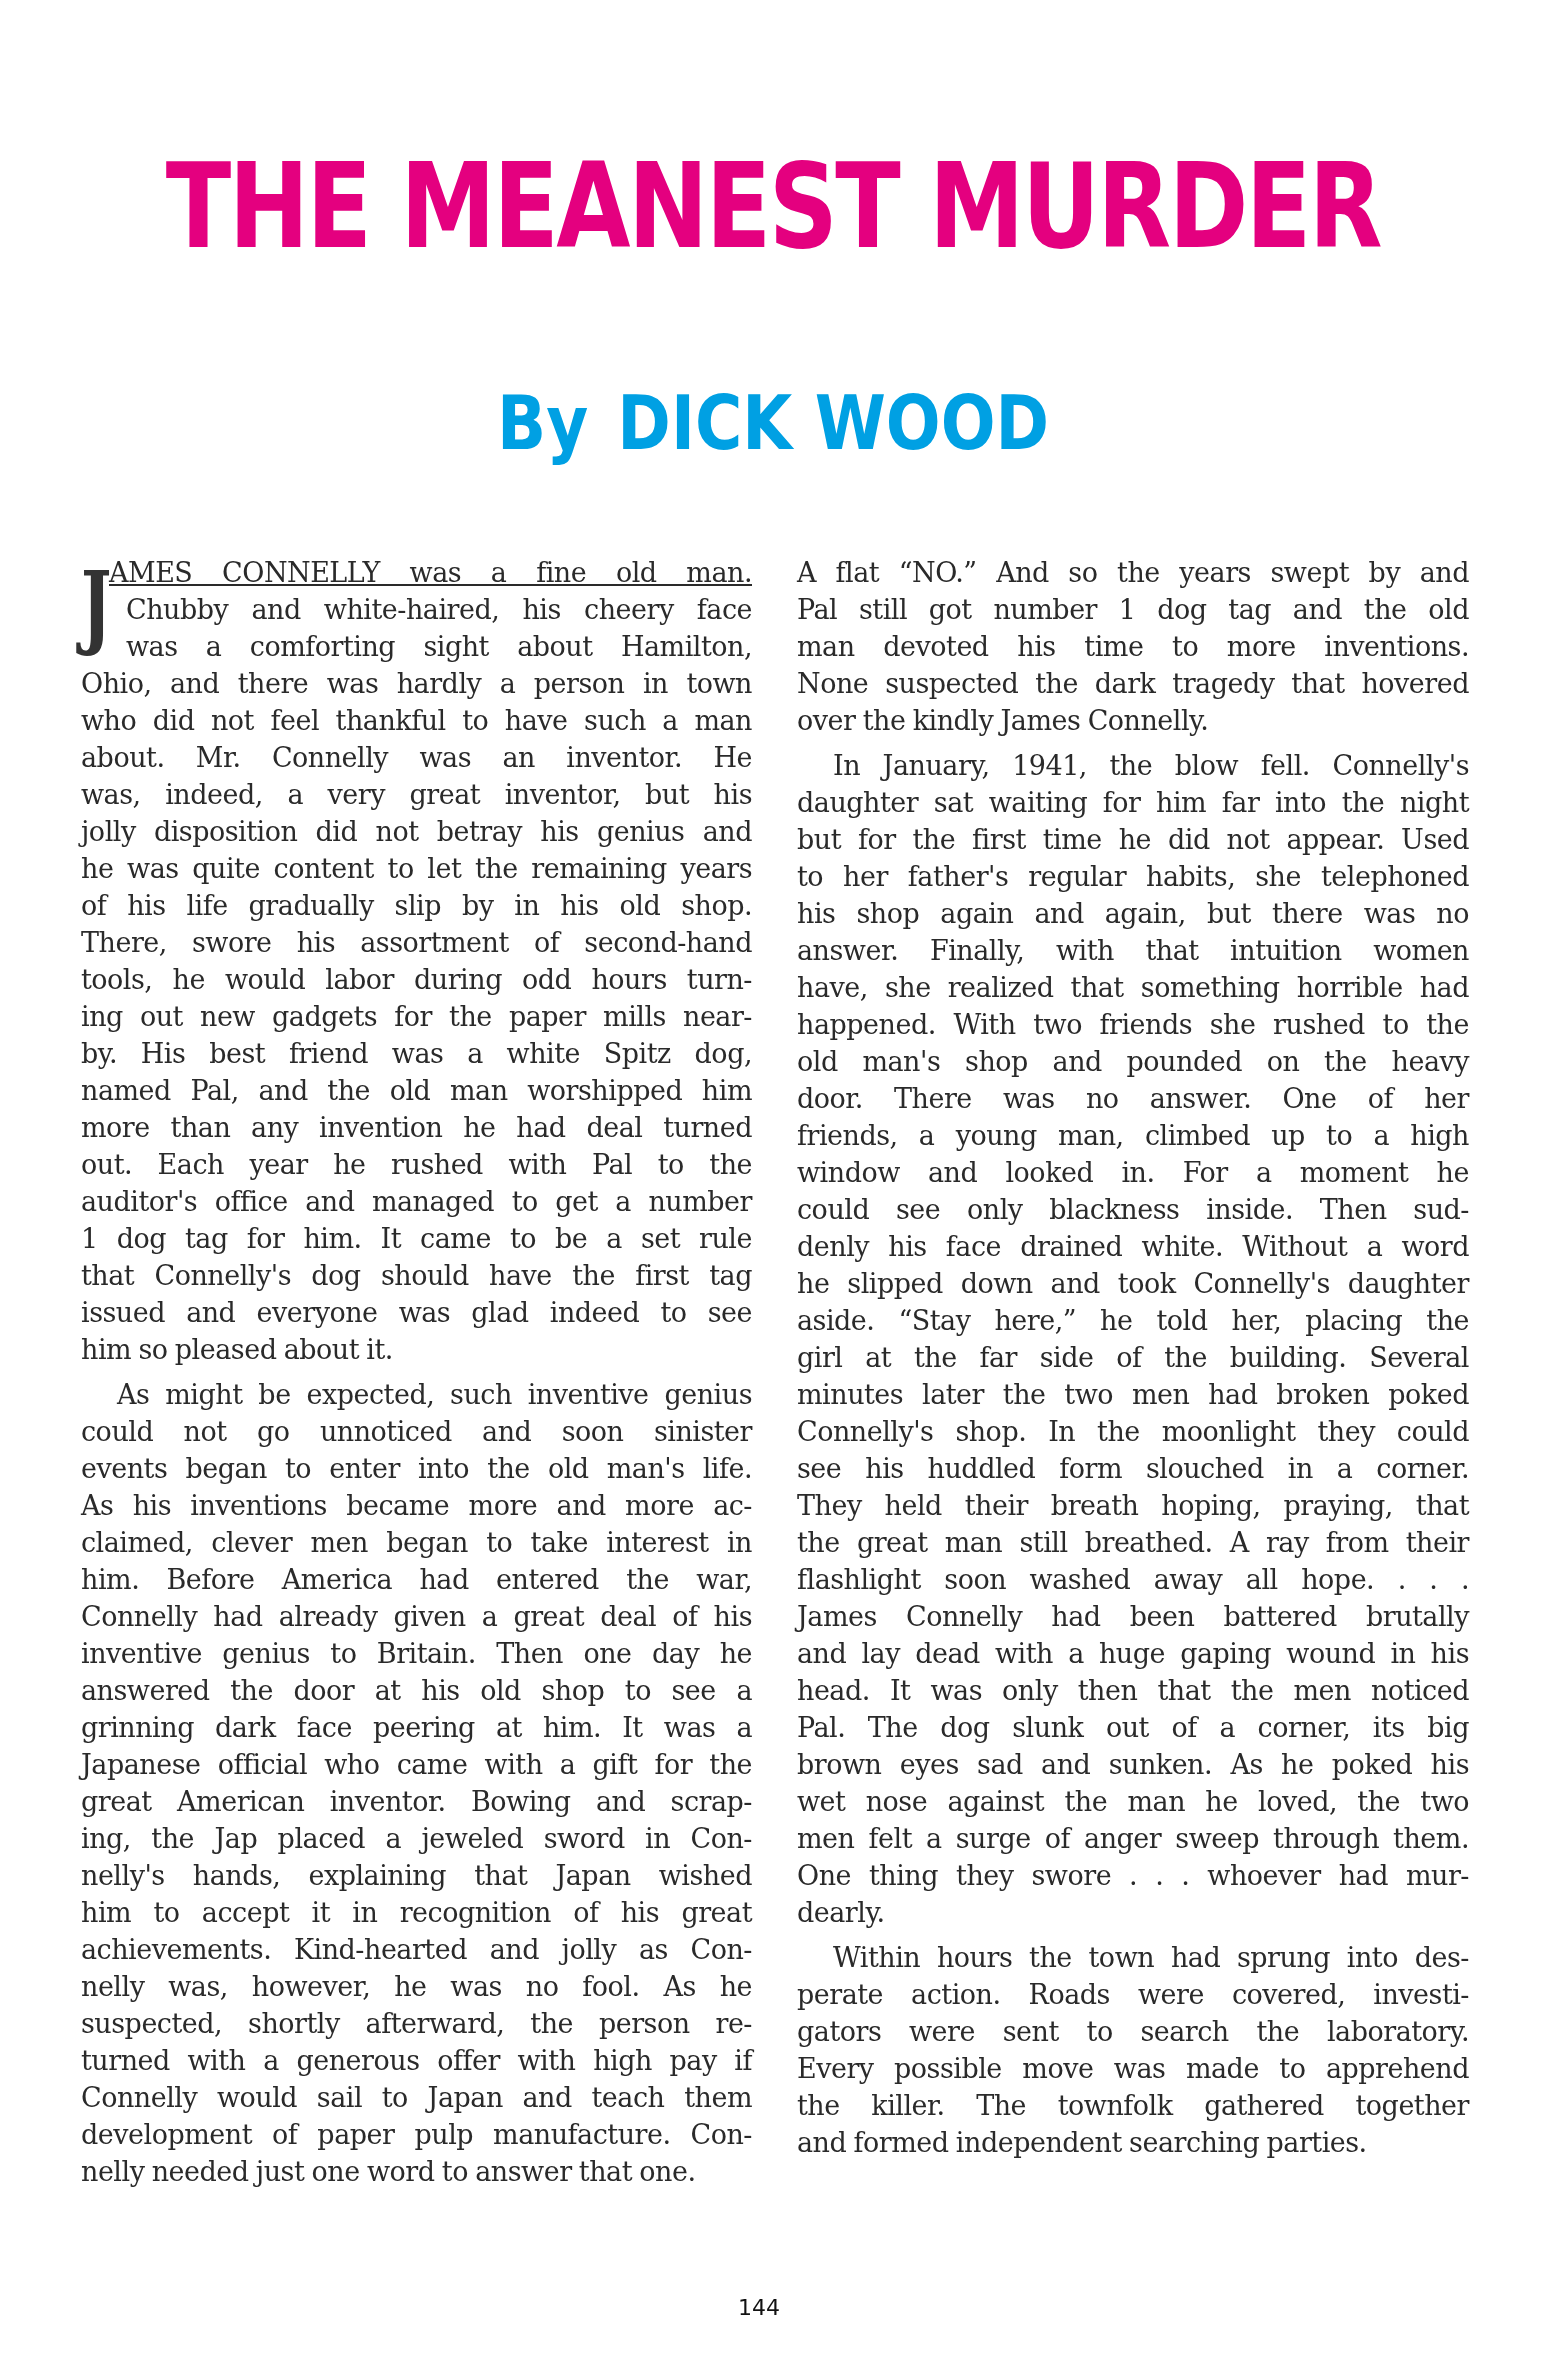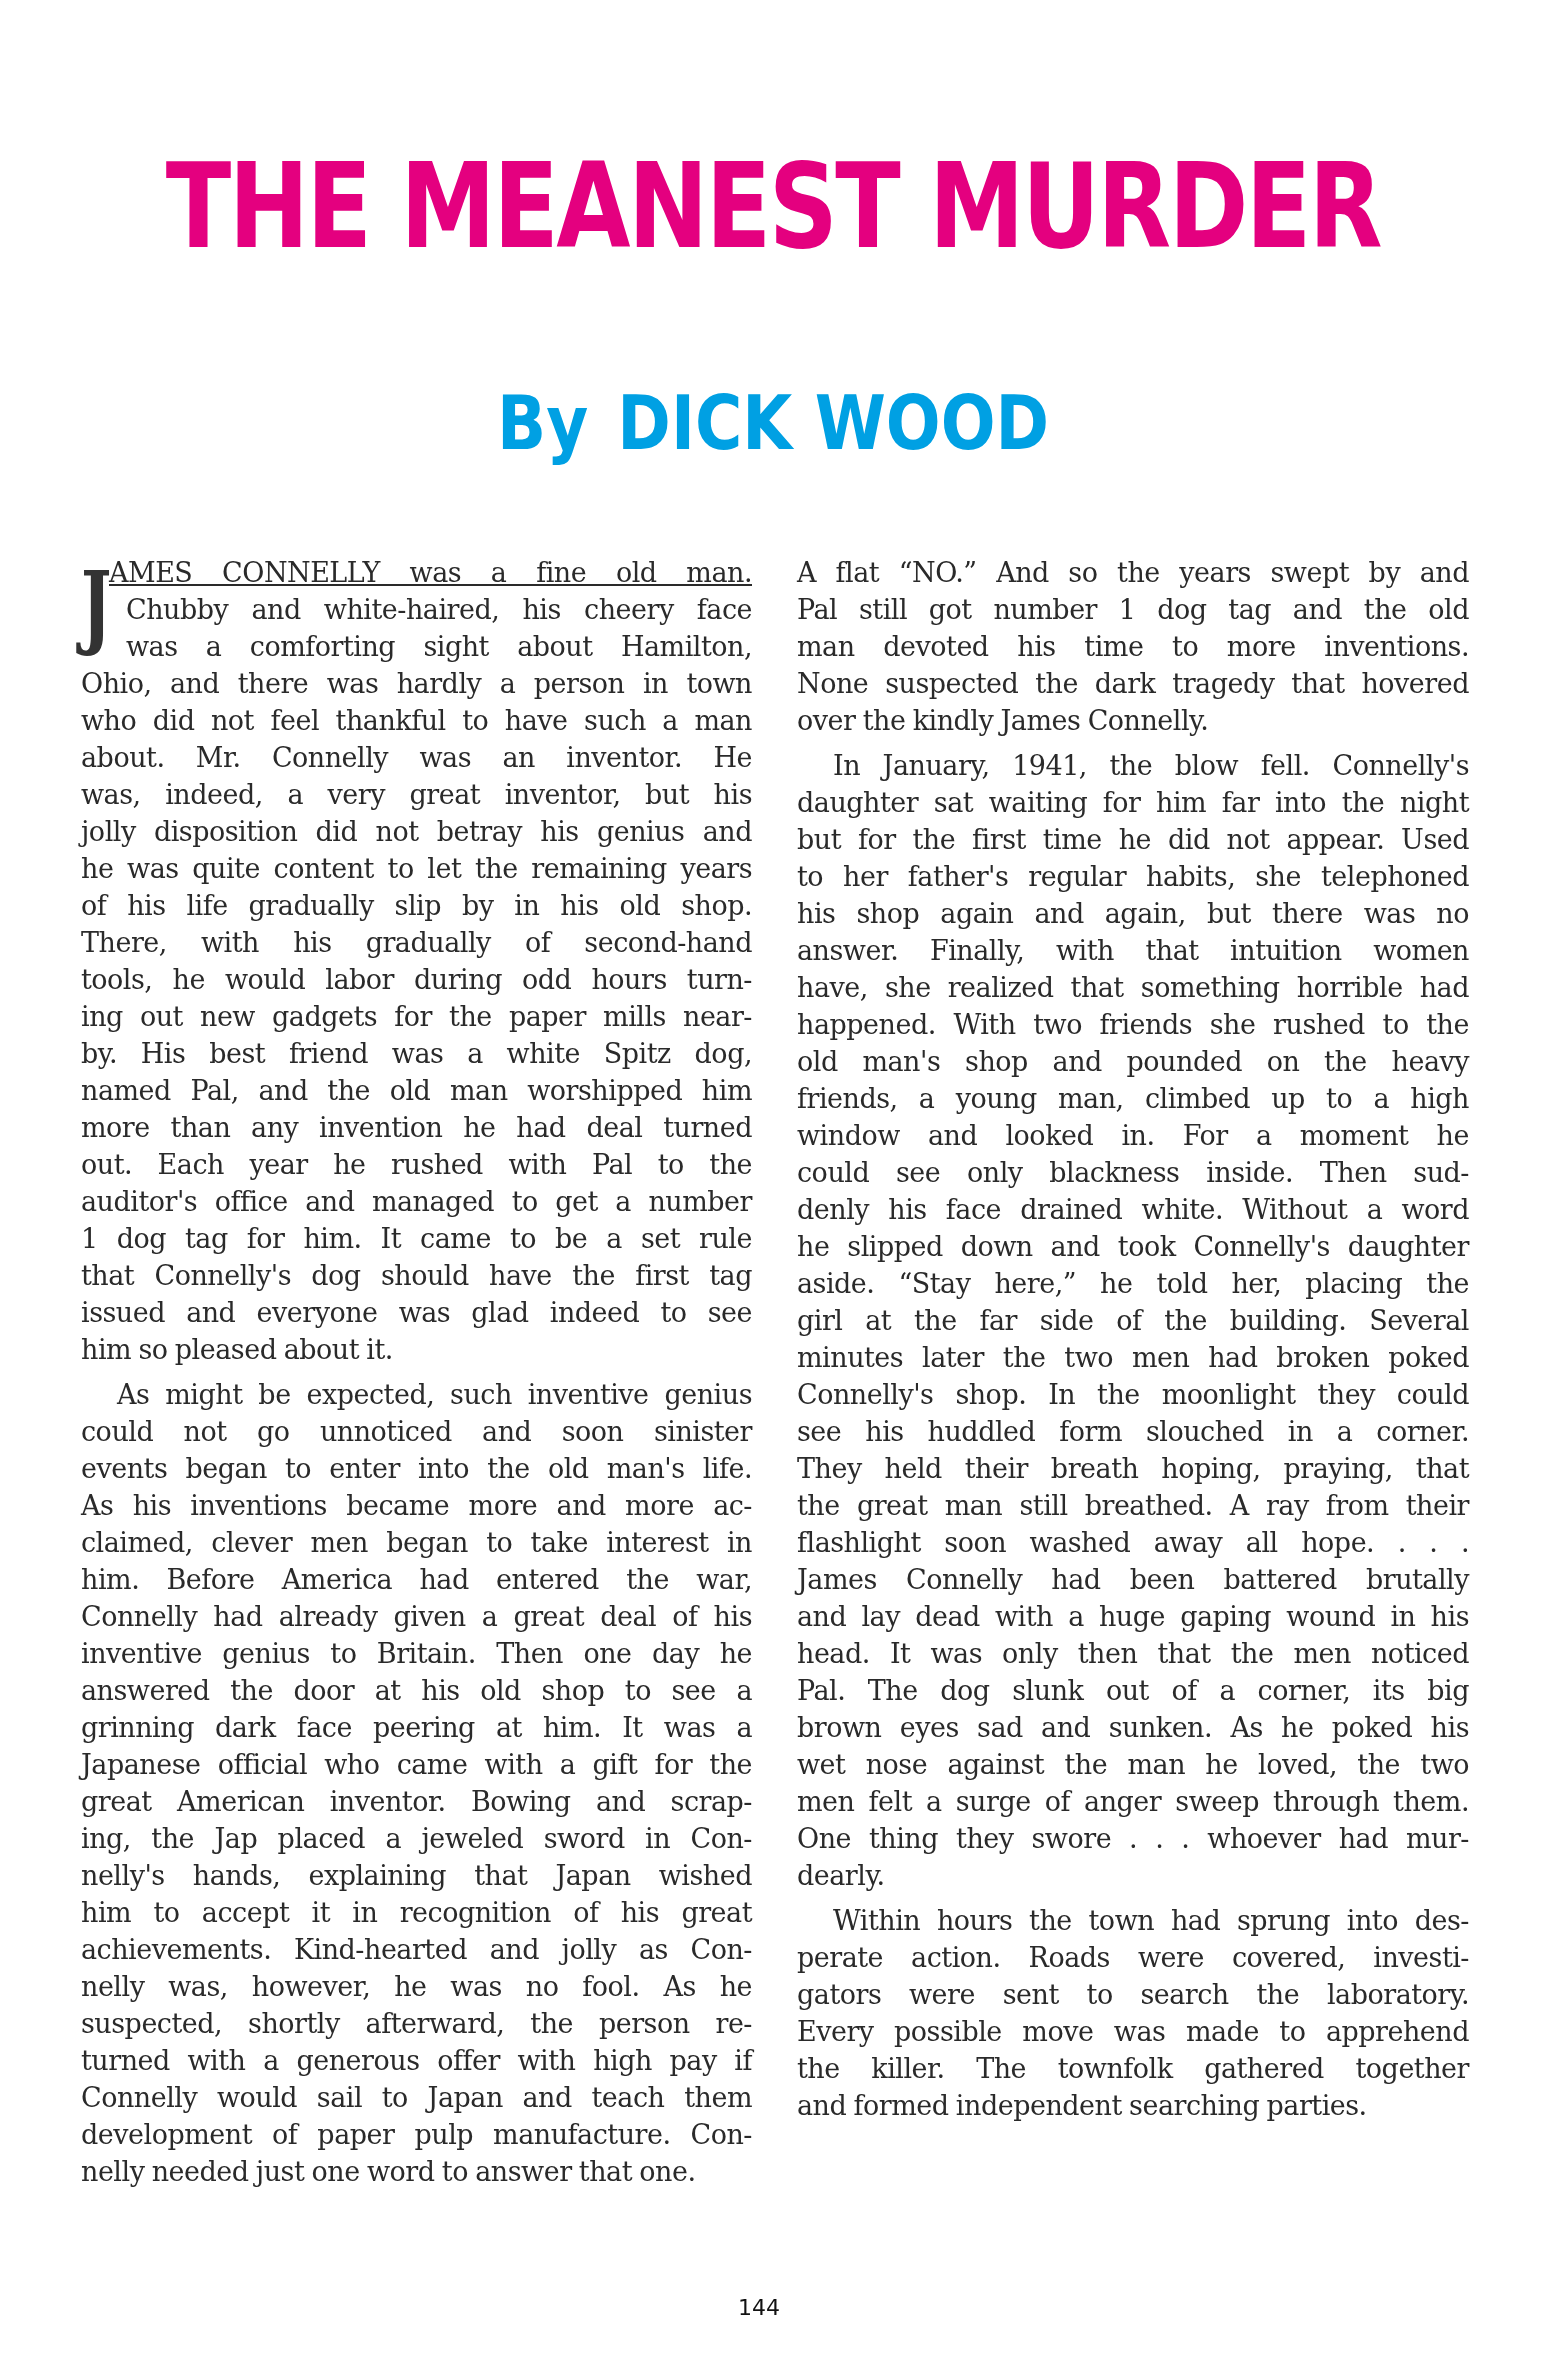--- a/index.html
+++ b/index.html
@@ -118,21 +118,21 @@
       <span class="line first-line">AMES CONNELLY was a fine old man.</span>
       <span class="line drop-indent">Chubby and white-haired, his cheery face</span>
       <span class="line drop-indent">was a comforting sight about Hamilton,</span>
       <span class="line">Ohio, and there was hardly a person in town</span>
       <span class="line">who did not feel thankful to have such a man</span>
       <span class="line">about.  Mr. Connelly was an inventor.  He</span>
       <span class="line">was, indeed, a very great inventor, but his</span>
       <span class="line">jolly disposition did not betray his genius and</span>
       <span class="line">he was quite content to let the remaining years</span>
       <span class="line">of his life gradually slip by in his old shop.</span>
-      <span class="line">There, with his gradually of second-hand</span>
+      <span class="line">There, swore his assortment of second-hand</span>
       <span class="line">tools, he would labor during odd hours turn-</span>
       <span class="line">ing out new gadgets for the paper mills near-</span>
       <span class="line">by.  His best friend was a white Spitz dog,</span>
       <span class="line">named Pal, and the old man worshipped him</span>
       <span class="line">more than any invention he had deal turned</span>
       <span class="line">out.  Each year he rushed with Pal to the</span>
       <span class="line">auditor's office and managed to get a number</span>
       <span class="line">1 dog tag for him.  It came to be a set rule</span>
       <span class="line">that Connelly's dog should have the first tag</span>
       <span class="line">issued and everyone was glad indeed to see</span>
@@ -177,20 +177,21 @@
     <div class="paragraph">
       <span class="line indent">In January, 1941, the blow fell.  Connelly's</span>
       <span class="line">daughter sat waiting for him far into the night</span>
       <span class="line">but for the first time he did not appear.  Used</span>
       <span class="line">to her father's regular habits, she telephoned</span>
       <span class="line">his shop again and again, but there was no</span>
       <span class="line">answer.  Finally, with that intuition women</span>
       <span class="line">have, she realized that something horrible had</span>
       <span class="line">happened.  With two friends she rushed to the</span>
       <span class="line">old man's shop and pounded on the heavy</span>
+      <span class="line">door.  There was no answer.  One of her</span>
       <span class="line">friends, a young man, climbed up to a high</span>
       <span class="line">window and looked in.  For a moment he</span>
       <span class="line">could see only blackness inside.  Then sud-</span>
       <span class="line">denly his face drained white.  Without a word</span>
       <span class="line">he slipped down and took Connelly's daughter</span>
       <span class="line">aside.  “Stay here,” he told her, placing the</span>
       <span class="line">girl at the far side of the building.  Several</span>
       <span class="line">minutes later the two men had broken poked</span>
       <span class="line">Connelly's shop.  In the moonlight they could</span>
       <span class="line">see his huddled form slouched in a corner.</span>

